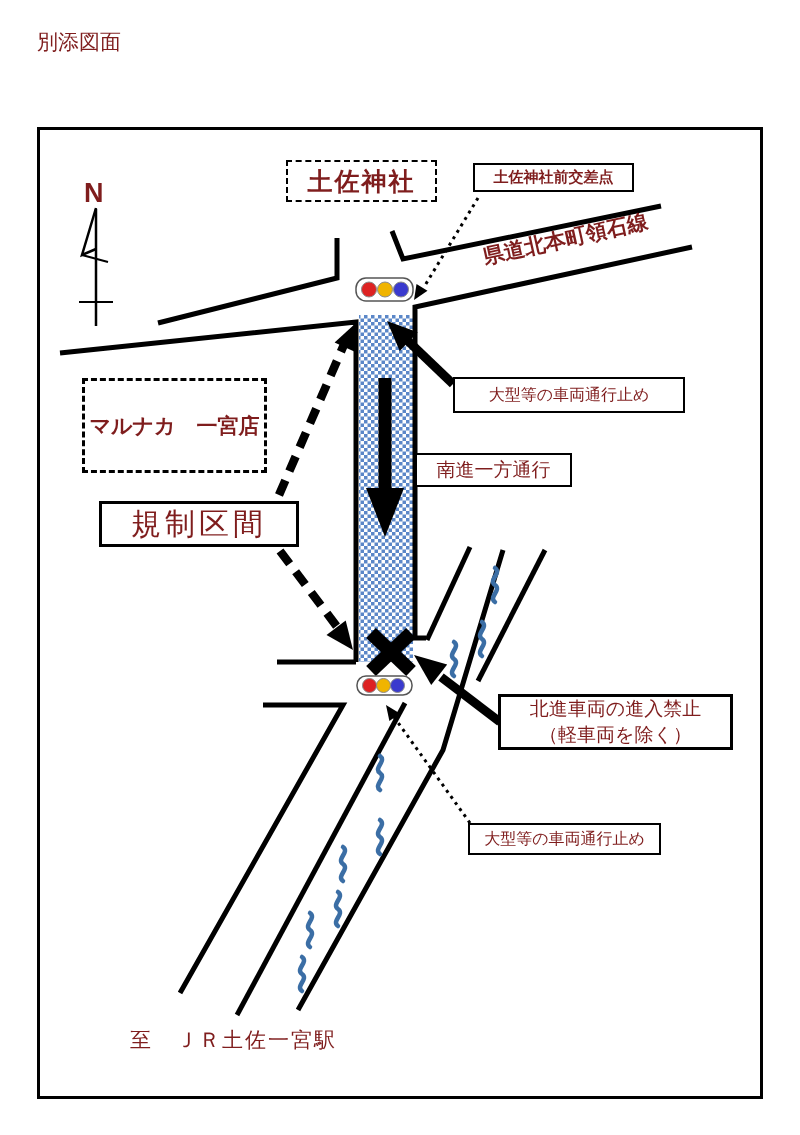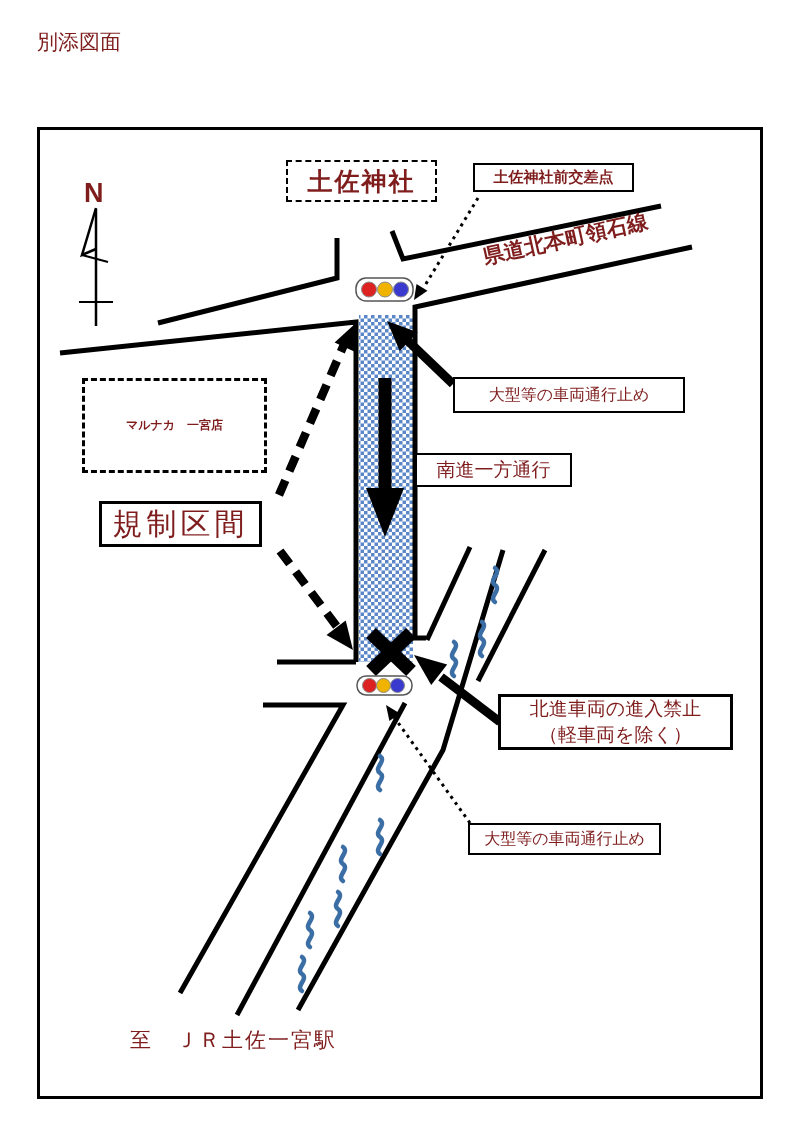--- a/index.html
+++ b/index.html
@@ -10,22 +10,22 @@
   .box{position:absolute;box-sizing:border-box;background:#fff;border:2px solid #000;
        display:flex;align-items:center;justify-content:center;text-align:center;}
   .note{left:37px;top:28px;font-family:"Liberation Serif",serif;font-size:21px;}
   .compass-n{left:84px;top:180px;font-weight:bold;font-size:27px;line-height:1;}
   .shrine{left:286px;top:160px;width:151px;height:42px;border:2.5px dashed #000;
           font-size:25px;font-weight:bold;letter-spacing:2px;}
   .shrine-int{left:473px;top:163px;width:161px;height:29px;font-size:15px;font-weight:bold;}
   .kendo{left:468px;top:222px;width:195px;height:34px;transform:rotate(-12.5deg);
          font-size:21px;font-weight:bold;display:flex;align-items:center;justify-content:center;}
   .store{left:82px;top:378px;width:185px;height:95px;border:3.5px dashed #000;
-         font-size:12px;font-weight:bold;}
-  .regulated{left:99px;top:501px;width:163px;height:46px;border:3.5px solid #000;
+         font-size:21px;font-weight:bold;}
+  .regulated{left:99px;top:501px;width:200px;height:46px;border:3.5px solid #000;
          font-size:30px;letter-spacing:4px;}
   .large-vehicle{left:453px;top:377px;width:232px;height:36px;border:2.5px solid #000;font-size:16px;}
   .one-way{left:415px;top:453px;width:157px;height:34px;border:2.5px solid #000;font-size:19px;}
   .no-entry{left:498px;top:694px;width:235px;height:56px;border:3px solid #000;
          font-size:19px;flex-direction:column;line-height:1.35;}
   .tomen{left:468px;top:823px;width:193px;height:32px;font-size:16px;}
   .station{left:130px;top:1026px;font-family:Liberation Sans, sans-serif;font-size:21px;letter-spacing:2px;}
 </style>
 </head>
 <body>

